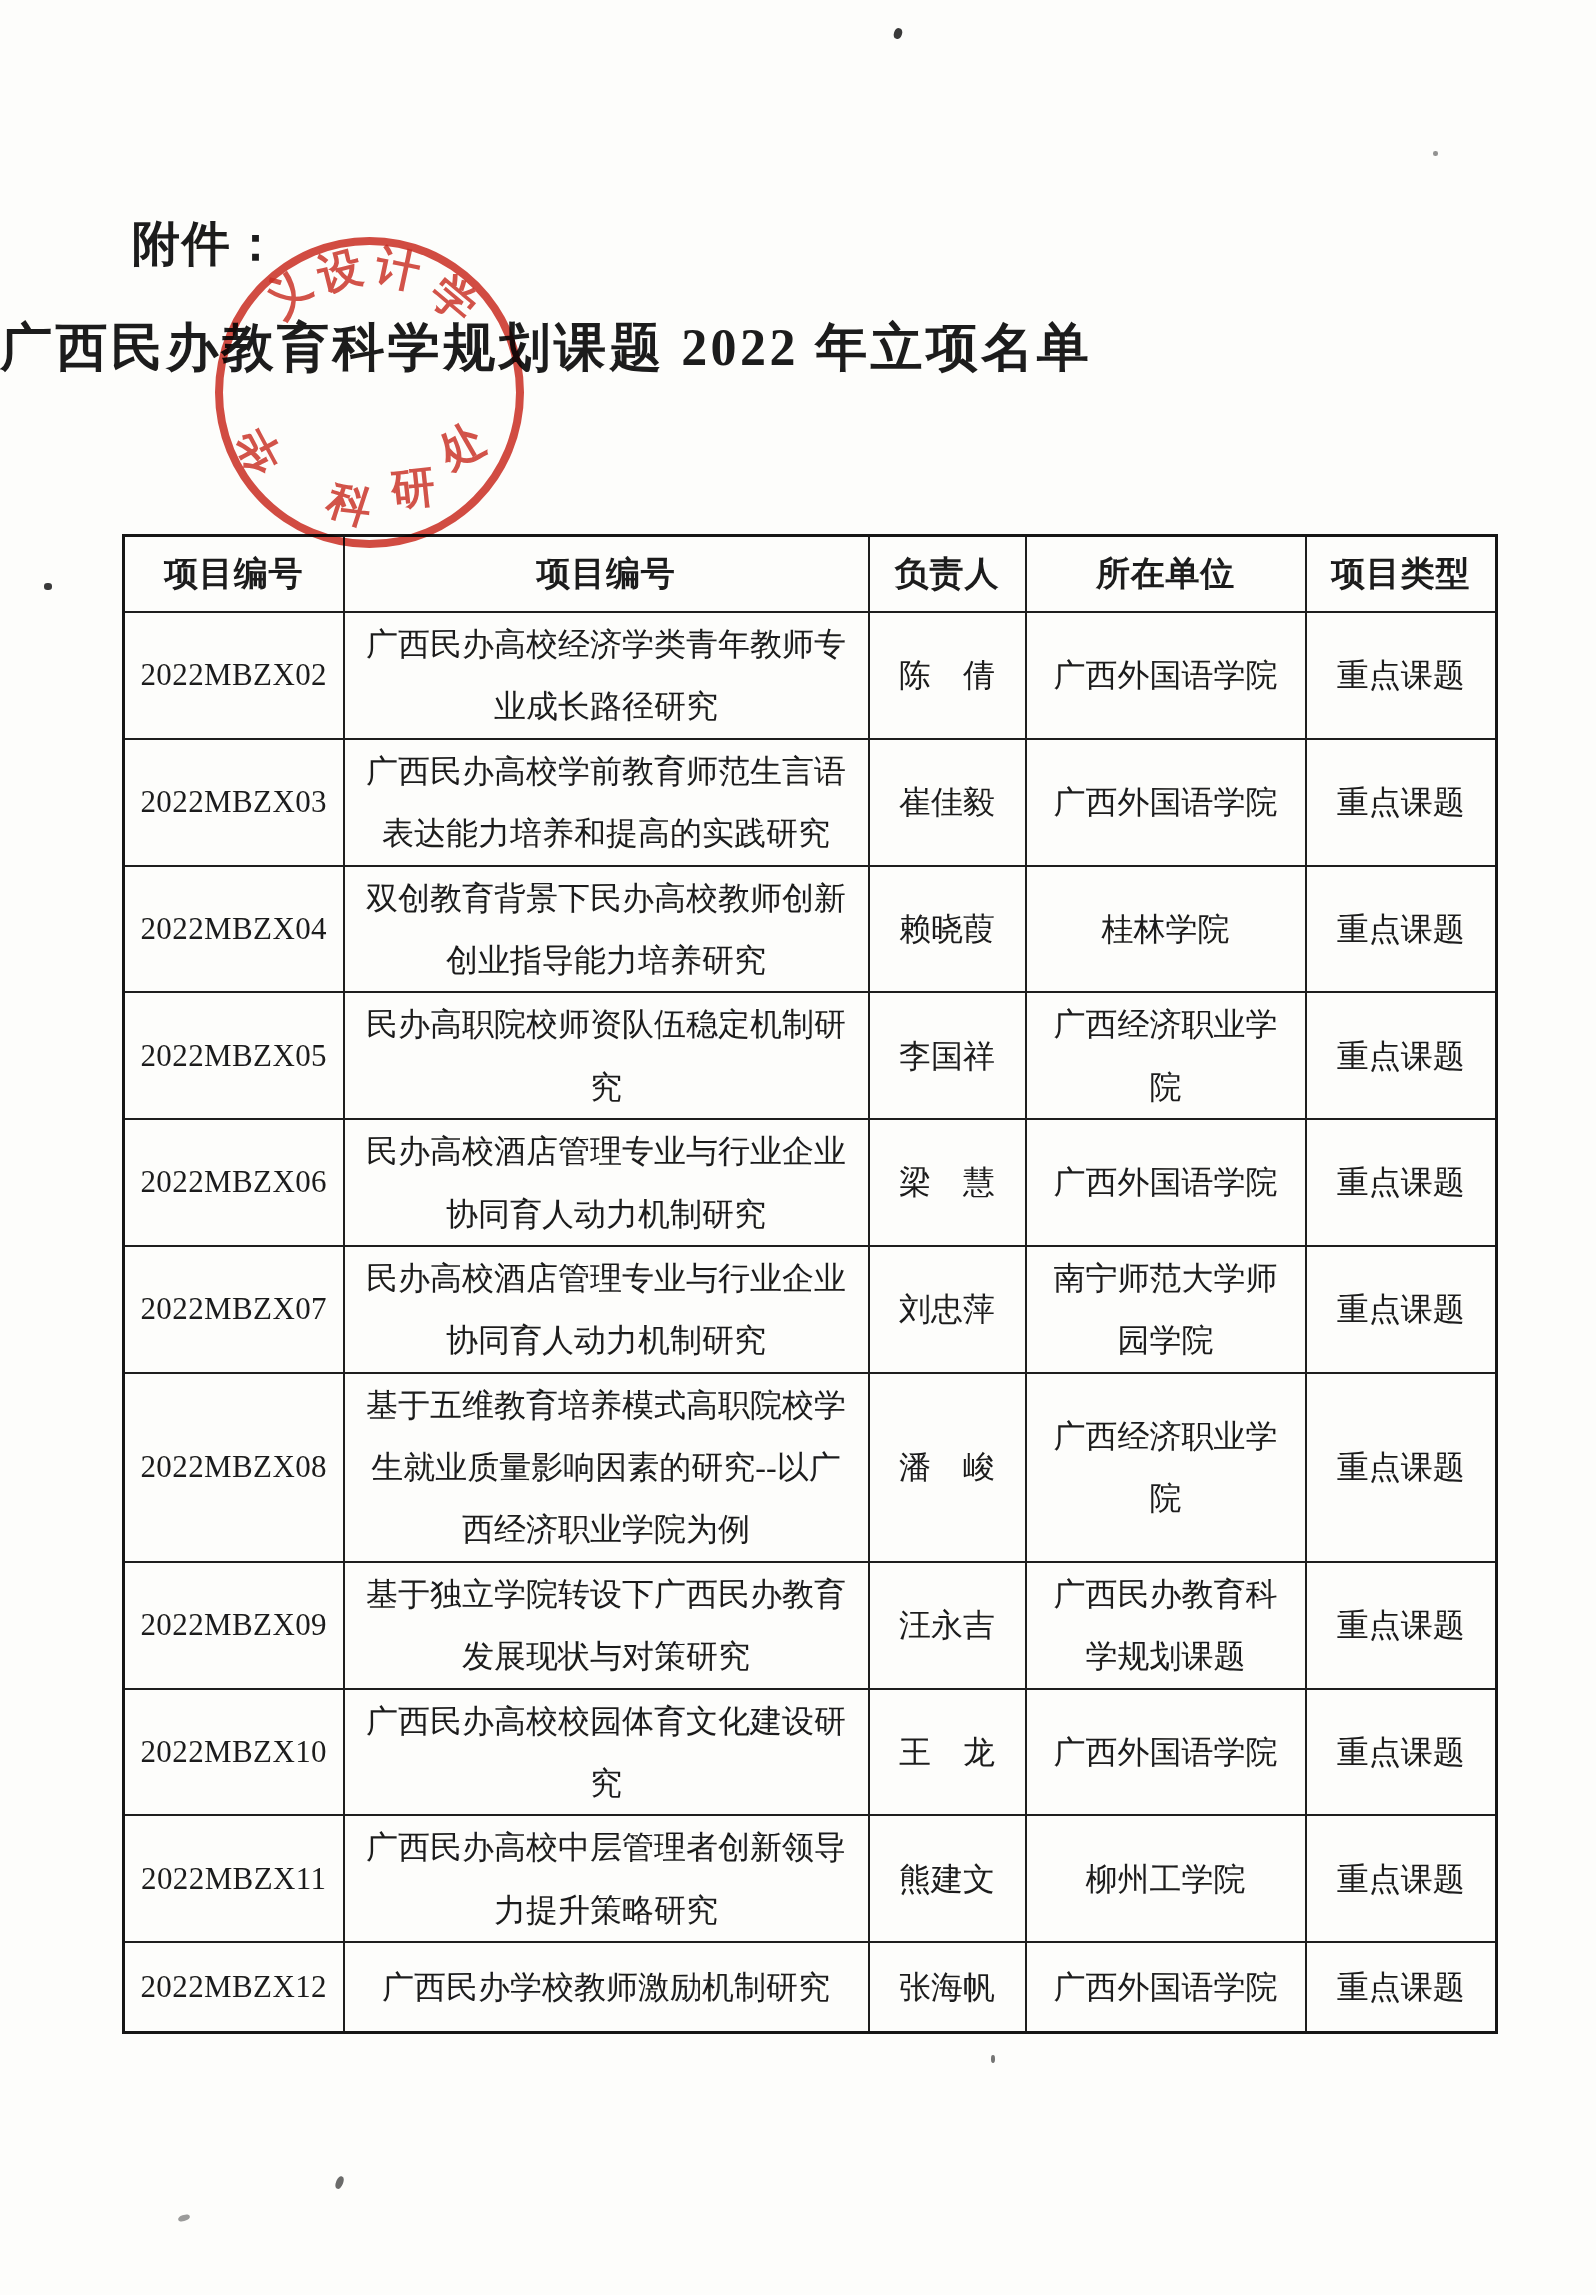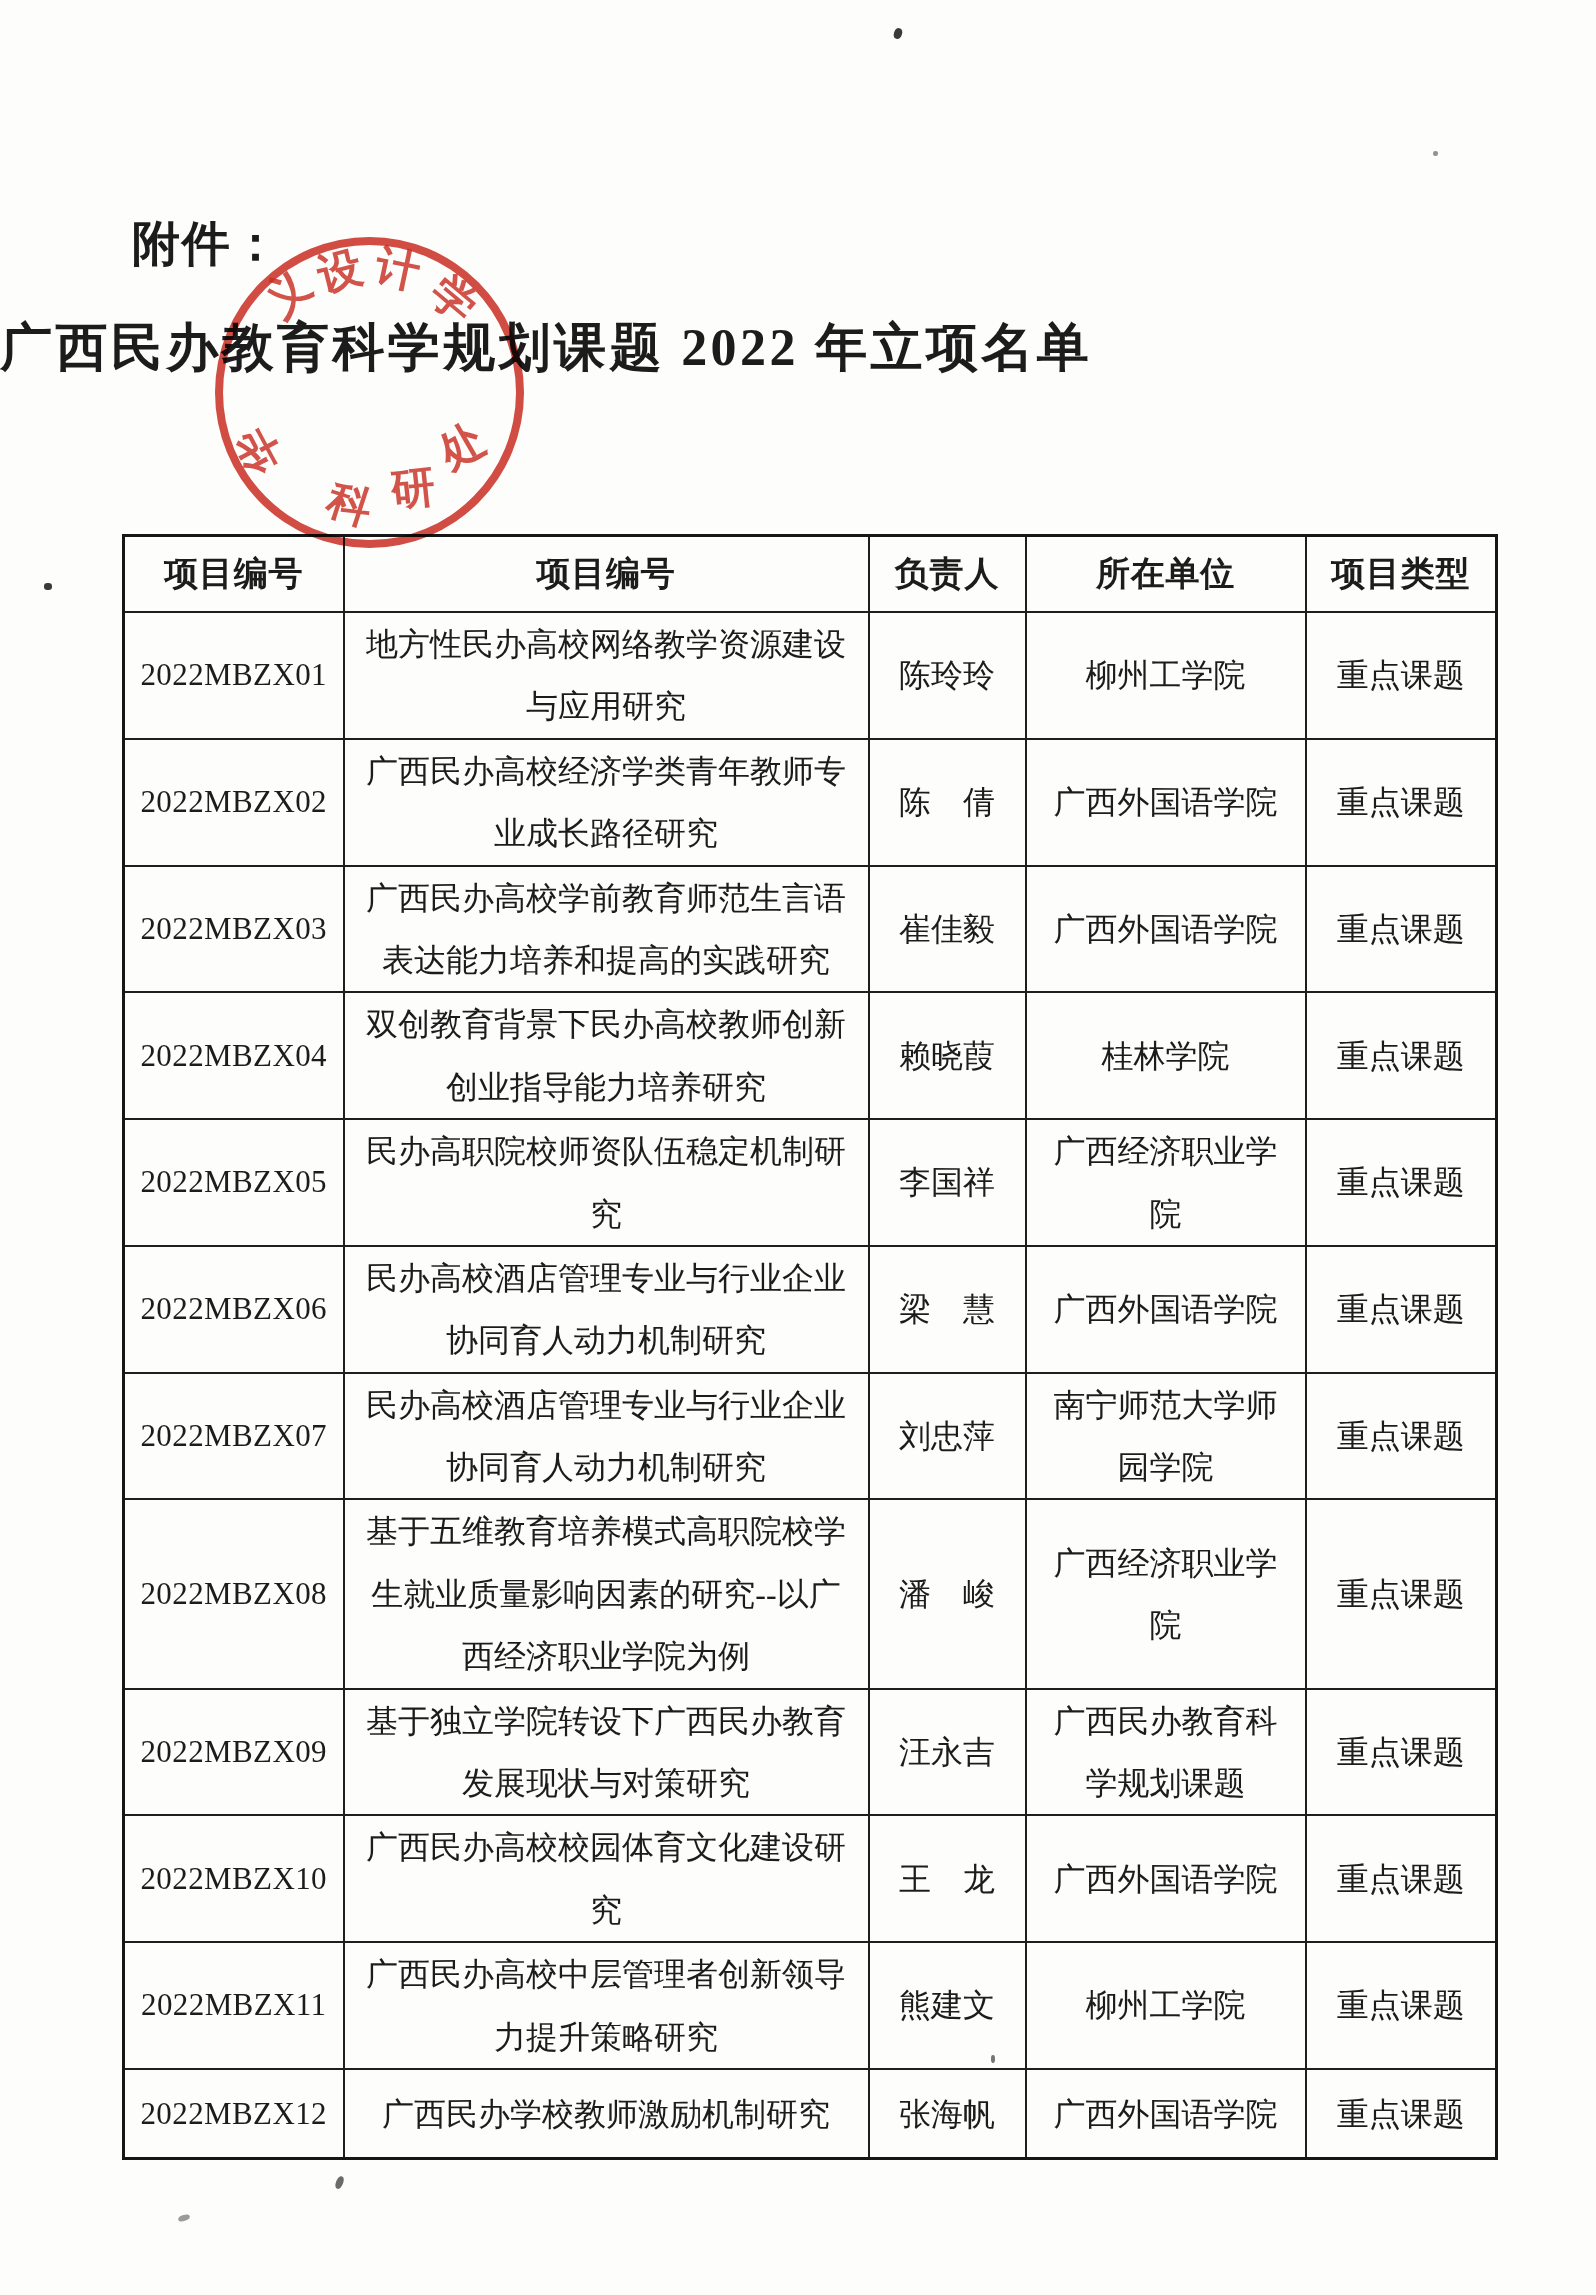--- a/index.html
+++ b/index.html
@@ -105,27 +105,20 @@
       <tr>
         <th>项目编号</th>
         <th>项目编号</th>
         <th>负责人</th>
         <th>所在单位</th>
         <th>项目类型</th>
       </tr>
     </thead>
     <tbody>
       <tr class="r-std">
-        <td class="c-code">2022MBZX01</td>
-        <td class="c-name">地方性民办高校网络教学资源建设与应用研究</td>
-        <td class="c-leader">陈玲玲</td>
-        <td class="c-unit">柳州工学院</td>
-        <td class="c-type">重点课题</td>
-      </tr>
-      <tr class="r-std">
         <td class="c-code">2022MBZX02</td>
         <td class="c-name">广西民办高校经济学类青年教师专业成长路径研究</td>
         <td class="c-leader">陈　倩</td>
         <td class="c-unit">广西外国语学院</td>
         <td class="c-type">重点课题</td>
       </tr>
       <tr class="r-std">
         <td class="c-code">2022MBZX03</td>
         <td class="c-name">广西民办高校学前教育师范生言语表达能力培养和提高的实践研究</td>
         <td class="c-leader">崔佳毅</td>

